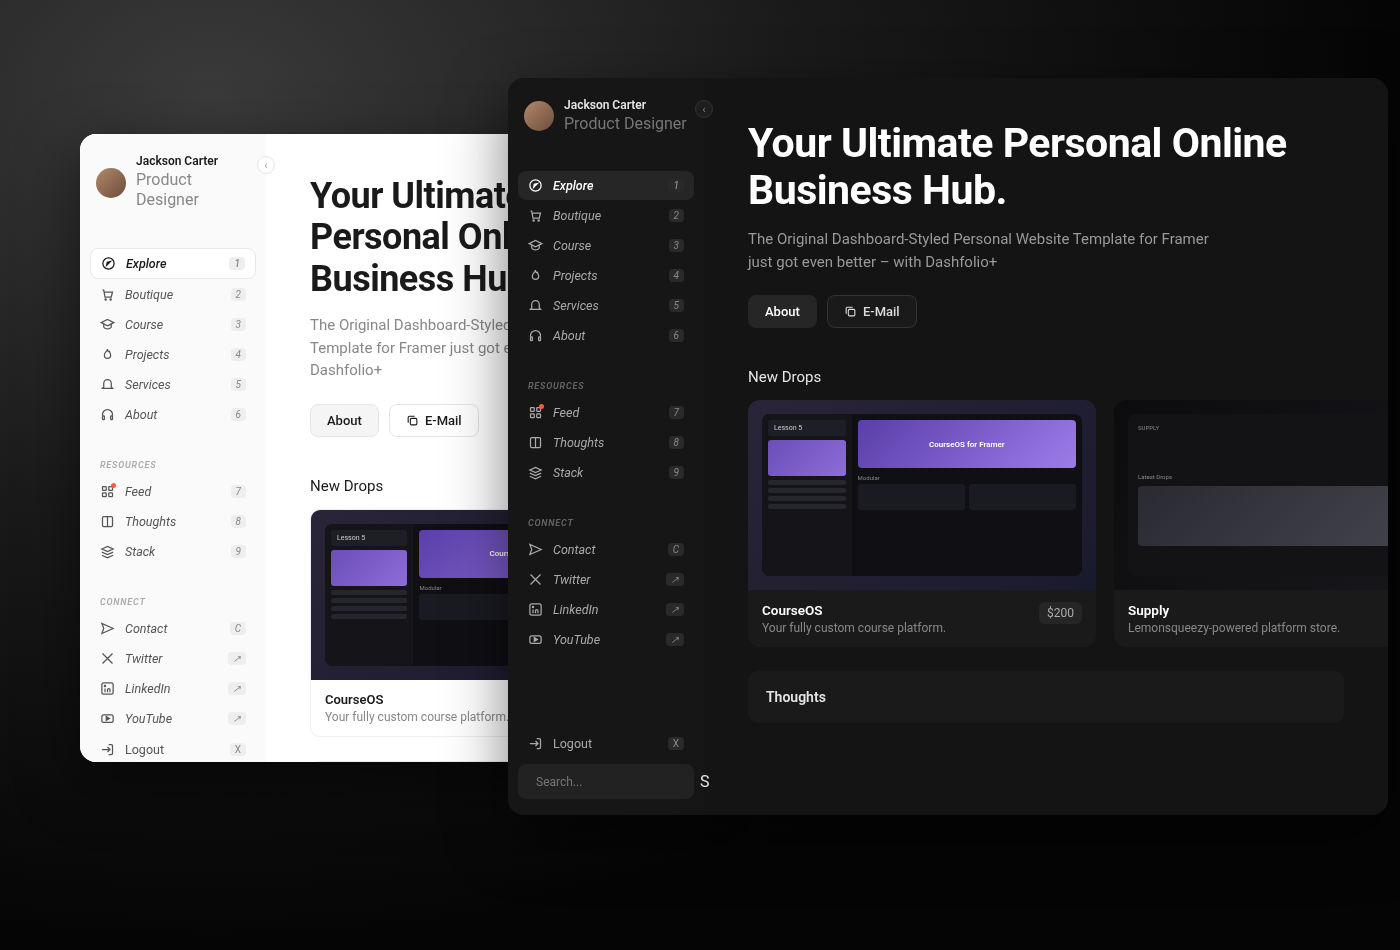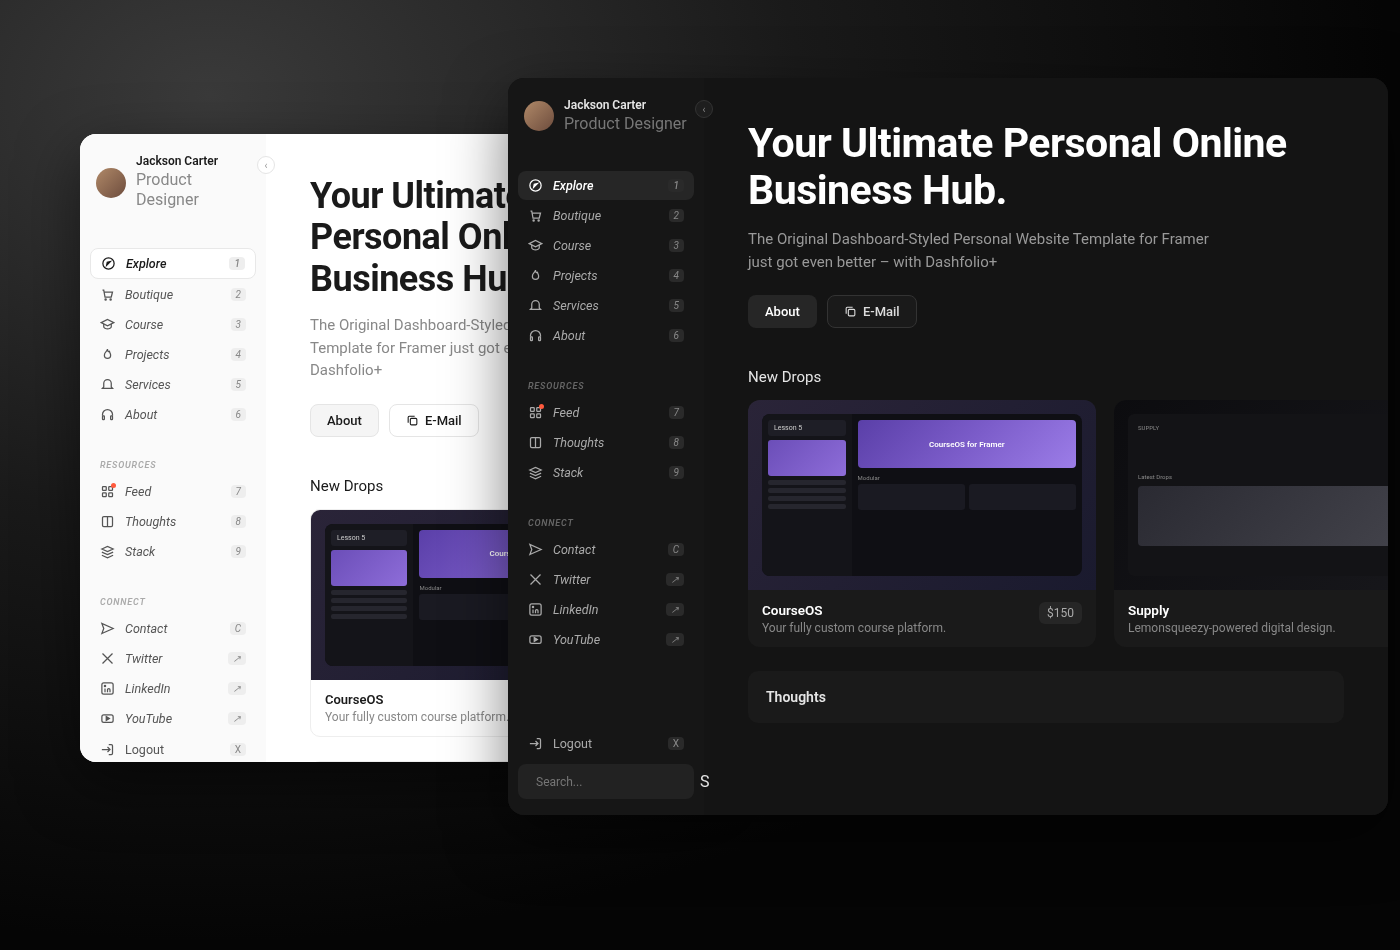--- a/index.html
+++ b/index.html
@@ -544,38 +544,38 @@
                   <div class="mock-box"></div>
                 </div>
             </div>
           </div>
         </div>
         <div class="card-meta">
           <div>
             <div class="card-title">CourseOS</div>
             <div class="card-desc">Your fully custom course platform.</div>
           </div>
-          <div class="card-price">$150</div>
+          <div class="card-price">$200</div>
         </div>
       </div>
 
       <div class="card card2">
         <div class="card-img">
           <div class="supply-mock">
             <div class="supply-head">SUPPLY</div>
             <div class="supply-title" style="white-space:pre-line;">E-Commerce
 Made for</div>
             <div class="supply-label">Latest Drops</div>
             <div class="supply-img"></div>
           </div>
         </div>
         <div class="card-meta">
           <div>
             <div class="card-title">Supply</div>
-            <div class="card-desc">Lemonsqueezy-powered digital design.</div>
+            <div class="card-desc">Lemonsqueezy-powered platform store.</div>
           </div>
         </div>
       </div>
     </div>
 
     <div class="thoughts-block">
       <div class="thoughts-title">Thoughts</div>
     </div>
   </div>
 </div>

